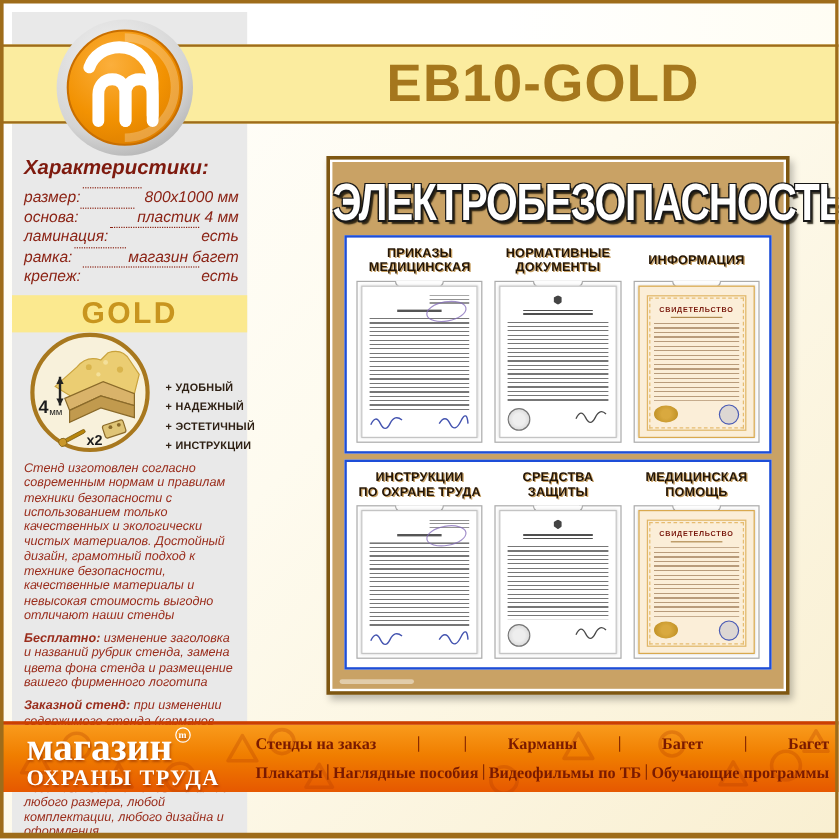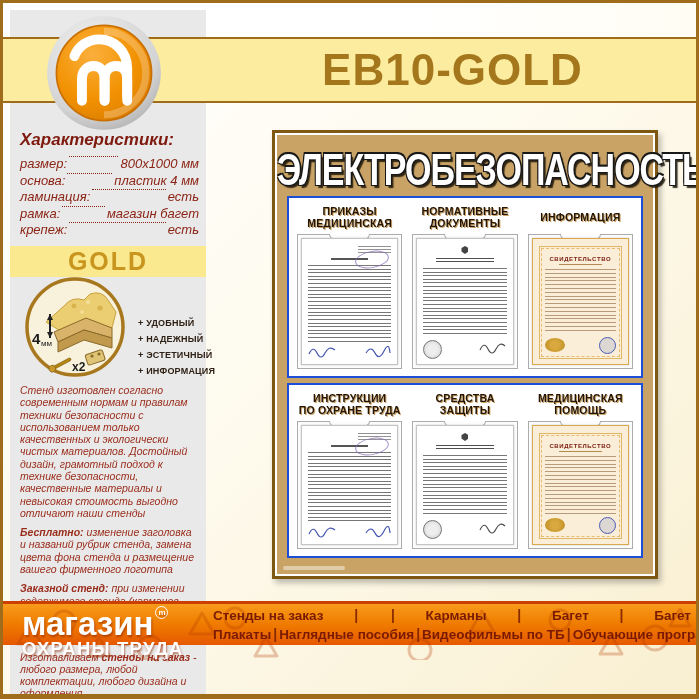--- a/index.html
+++ b/index.html
@@ -97,23 +97,23 @@
          background:repeating-linear-gradient(to bottom, rgba(140,100,60,.6) 0 1px, transparent 1px 3.8px); }
   .cert-seals { height:18px; display:flex; align-items:center; justify-content:space-between; }
   .seal-gold { width:20px; height:14px; border-radius:50%;
                background:radial-gradient(circle,#D9A93F 30%,#B98A1E 100%); }
   .seal-blue { width:17px; height:17px; border-radius:50%; border:1.4px solid #4A5BB5;
                background:rgba(90,110,190,.18); }
   .stand-sign { position:absolute; left:6px; bottom:4px; width:62px; height:4px;
                 background:rgba(255,255,255,.45); border-radius:2px; }
 
   
-  .footer { position:absolute; left:0; top:601px; width:699px; height:44px; z-index:10;
+  .footer { position:absolute; left:0; top:601px; width:699px; height:59px; z-index:10;
             background:linear-gradient(180deg,#F99B1C 0%,#F07E00 45%,#E65800 100%);
-            border-top:3px solid #CB3F00; }
+            border-top:3px solid #CB3F00;font-family:Liberation Serif, serif; }
   .footer-signs { position:absolute; inset:0; opacity:.28; }
   .brand { position:absolute; left:22px; top:3px; color:#fff; line-height:1;
            text-shadow:1px 2px 2px rgba(140,40,0,.55); }
   .brand-top { display:flex; align-items:flex-start; }
   .brand-name { font-size:33px; font-weight:bold; letter-spacing:0; }
   .brand-tm { width:13px; height:13px; border:1.6px solid #fff; border-radius:50%;
               font-size:8px; font-weight:bold; display:flex; align-items:center;
               justify-content:center; margin:-1px 0 0 2px; }
   .brand-sub { font-size:18.5px; font-weight:bold; letter-spacing:1.2px; margin-top:0; }
   .menus { position:absolute; left:213px; right:8px; top:0; height:100%;
@@ -186,21 +186,21 @@
         <circle cx="68" cy="80" r="1.6" fill="#8A6A2A"></circle>
           <circle cx="75" cy="78" r="1.6" fill="#8A6A2A"></circle>
         <text x="48" y="95" font-size="12" font-weight="bold" fill="#1c1c1c" font-family="Liberation Sans, sans-serif">х2</text>
       </svg>
     </div>
 
     <ul class="features" id="features">
         <li>+ УДОБНЫЙ</li>
         <li>+ НАДЕЖНЫЙ</li>
         <li>+ ЭСТЕТИЧНЫЙ</li>
-        <li>+ ИНФОРМАЦИЯ</li>
+        <li>+ ИНСТРУКЦИИ</li>
       </ul>
     <div class="paragraphs" id="paragraphs">
         <p><span>Стенд изготовлен согласно современным нормам и правилам техники безопасности с использованием только качественных и экологически чистых материалов. Достойный дизайн, грамотный подход к технике безопасности, качественные материалы и невысокая стоимость выгодно отличают наши стенды</span></p>
         <p><b>Бесплатно:</b><span> изменение заголовка и названий рубрик стенда, замена цвета фона стенда и размещение вашего фирменного логотипа</span></p>
         <p><b>Заказной стенд:</b><span> при изменении содержимого стенда (карманов или плакатов) - он считается заказным и его стоимость рассчитывается отдельно</span></p>
         <p><span>Изготавливаем </span><b>стенды на заказ</b><span> - любого размера, любой комплектации, любого дизайна и оформления</span></p>
       </div>
   </div>
 
   <div class="band">

